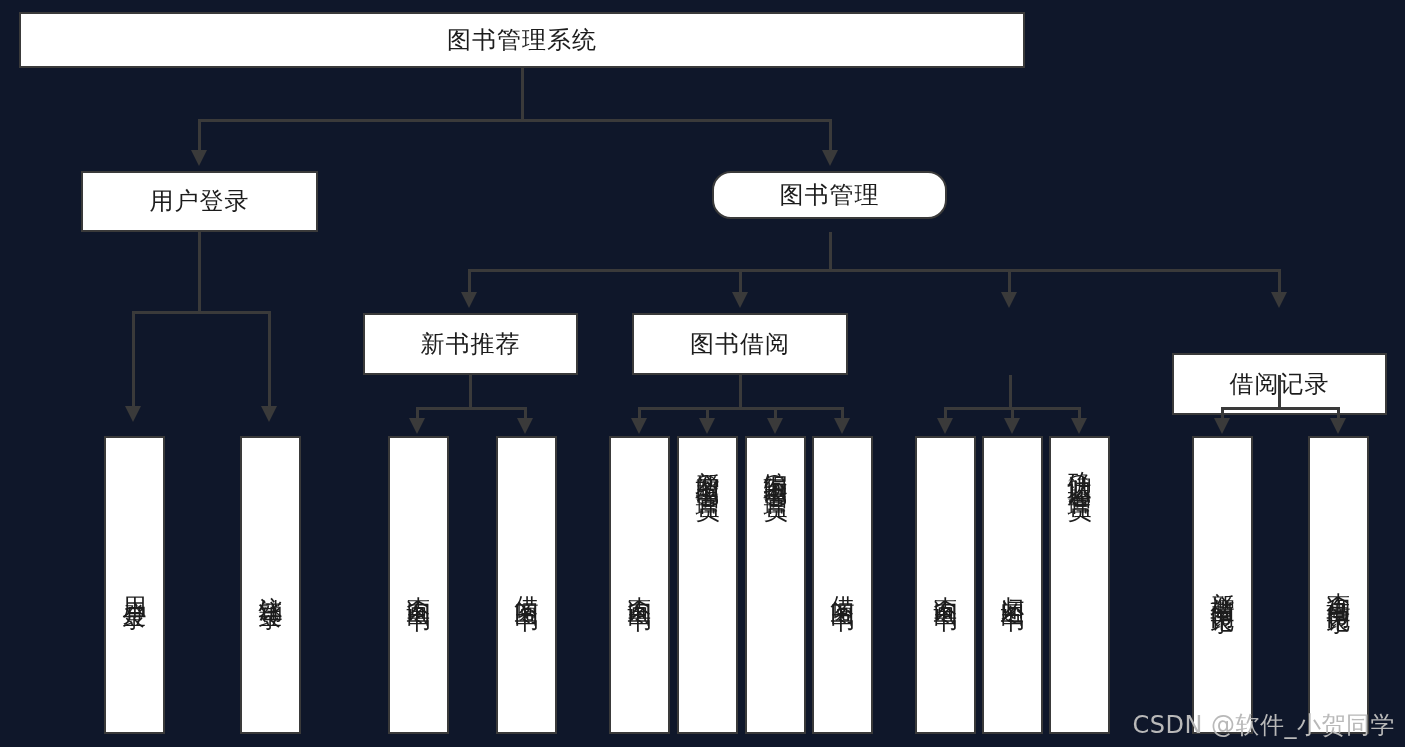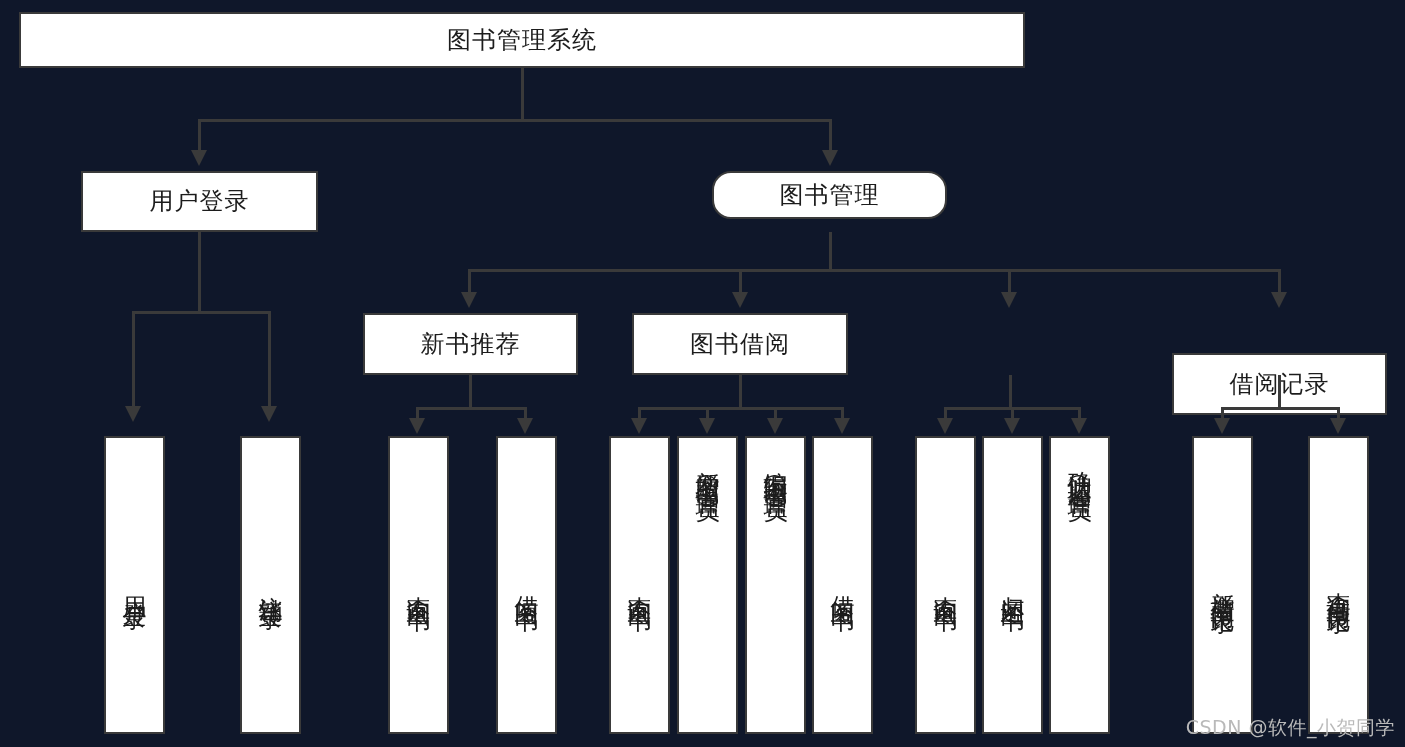--- a/index.html
+++ b/index.html
@@ -59,21 +59,21 @@
     width:0;height:0;
     border-left:8px solid transparent;
     border-right:8px solid transparent;
     border-top:16px solid #3a3a3a;
   }
   
   #watermark{
     position:absolute;
     right:10px;
     bottom:6px;
-    font-size:19px;
+    font-size:24px;
     color:#b9b9b9;
     letter-spacing:0.5px;
     white-space:nowrap;
     pointer-events:none;
   }
 </style>
 </head>
 <body>
 
 <div id="canvas">

